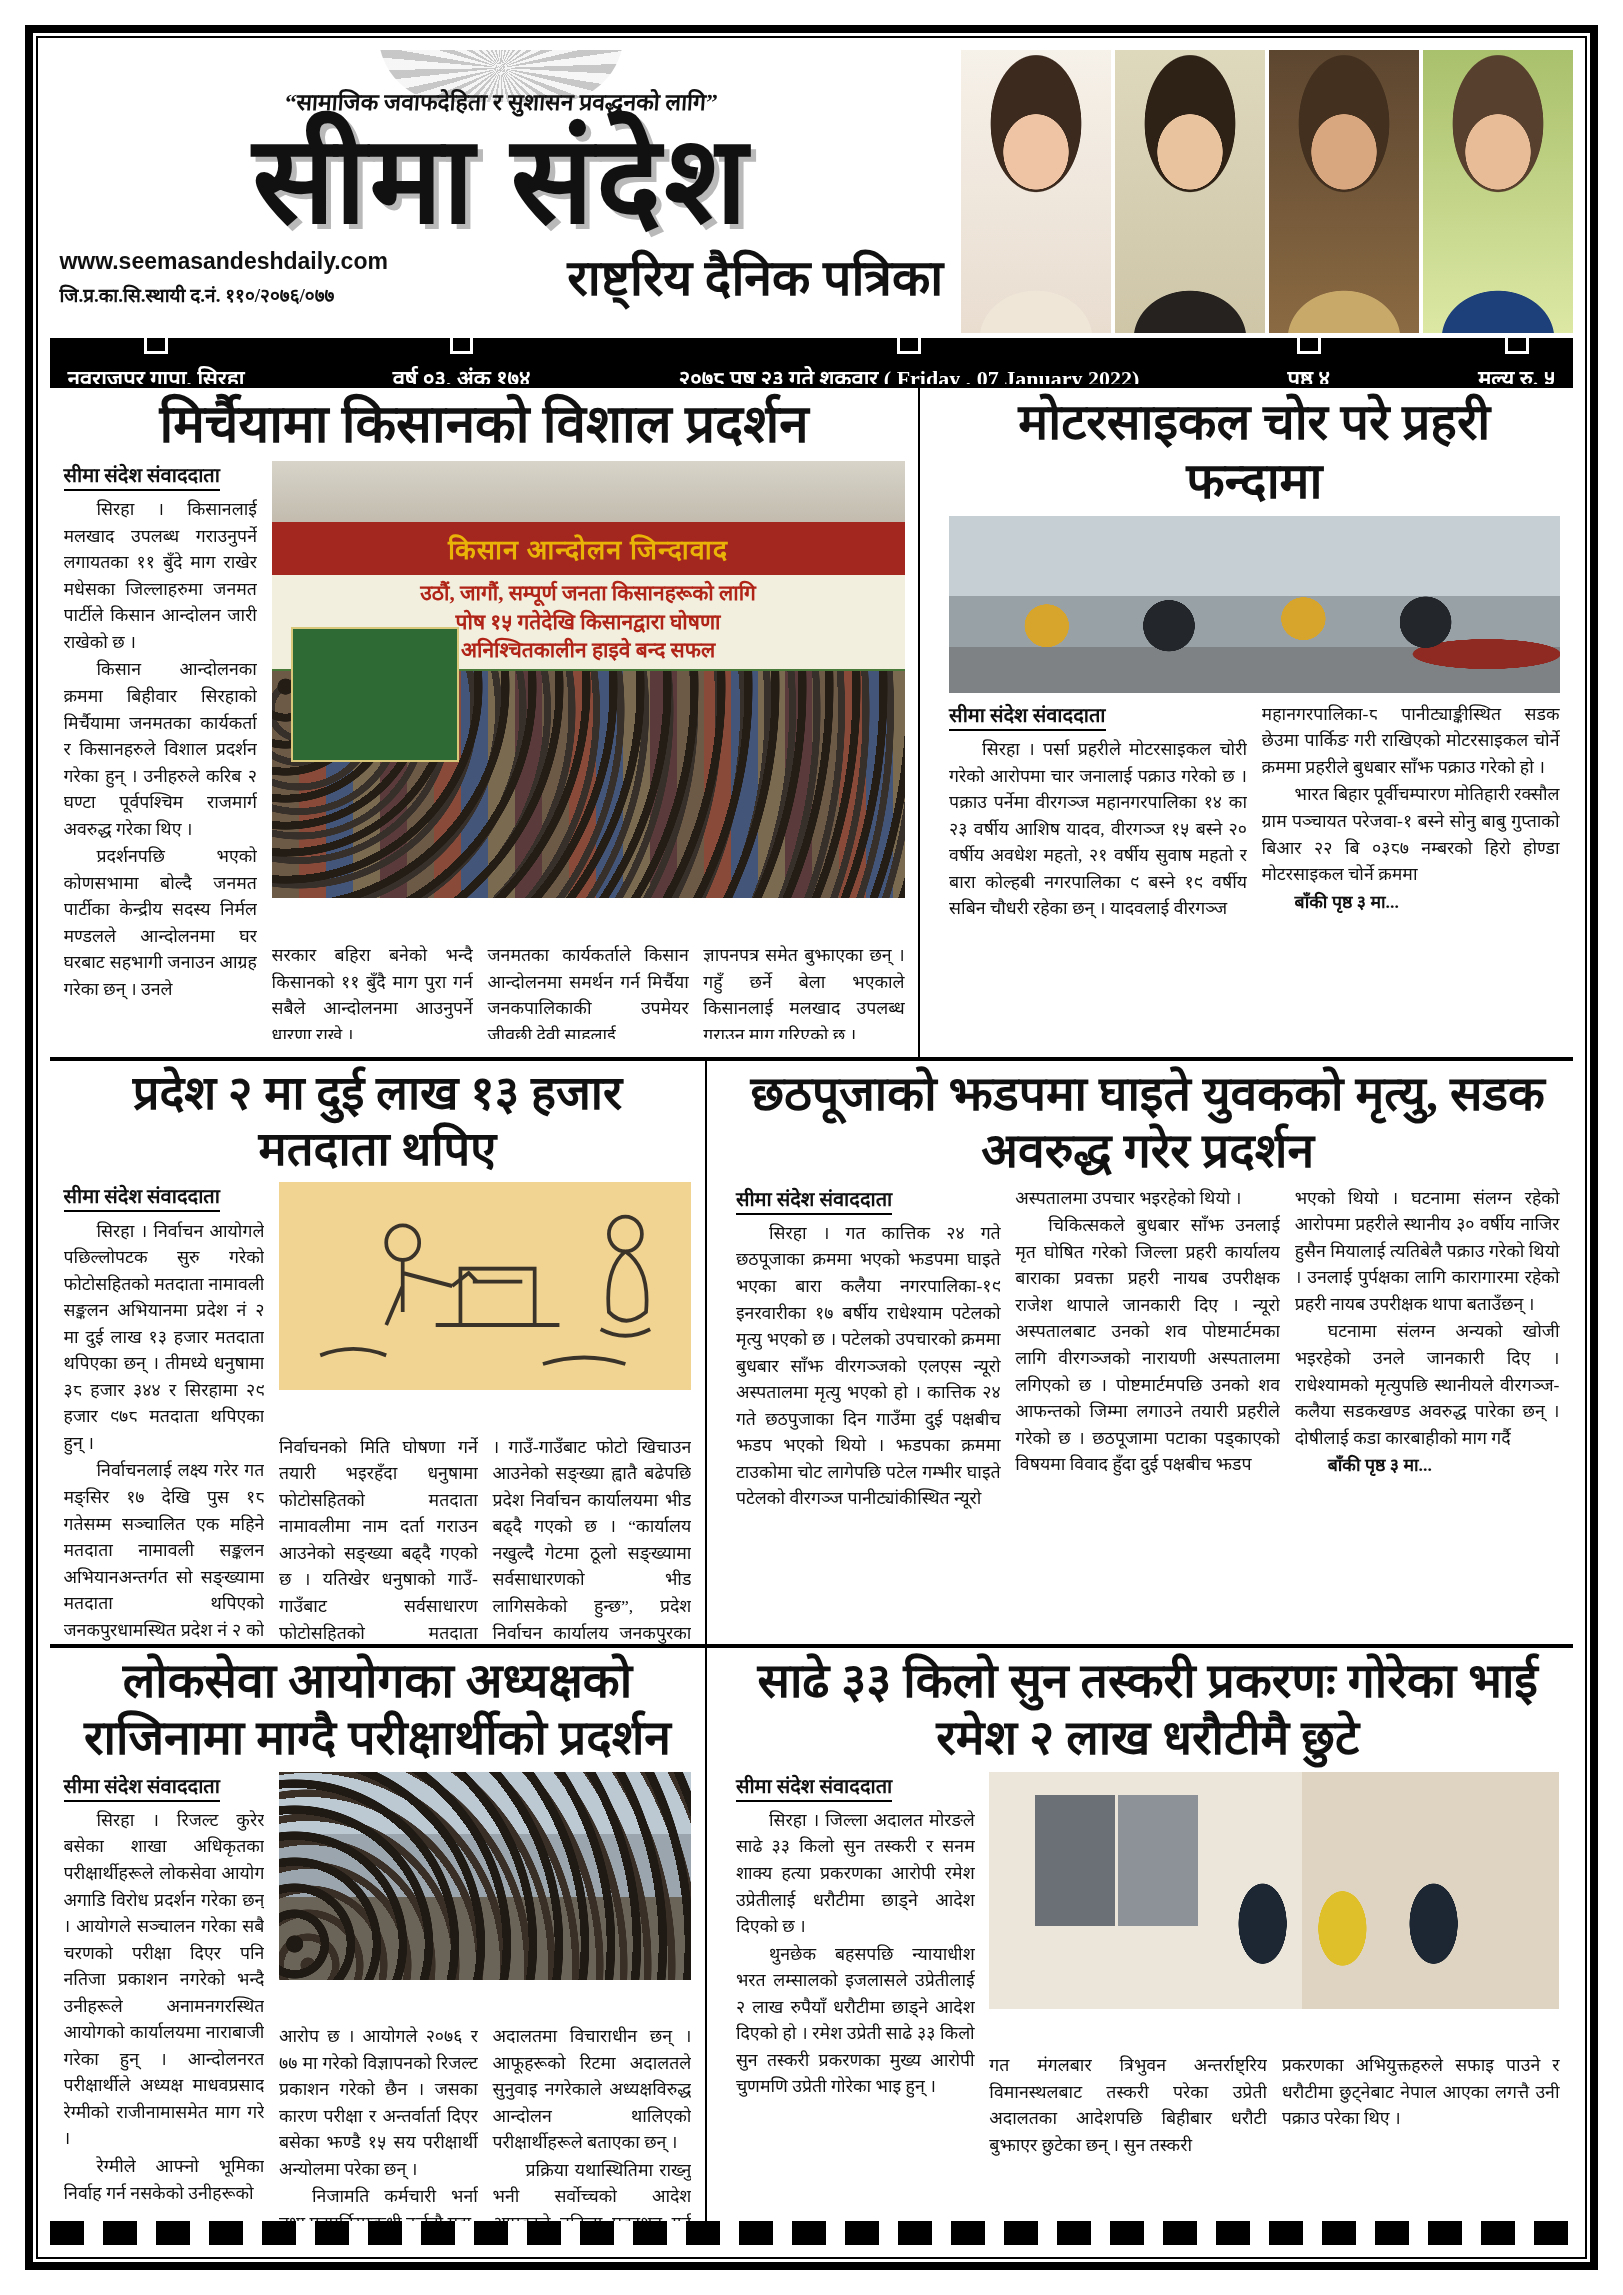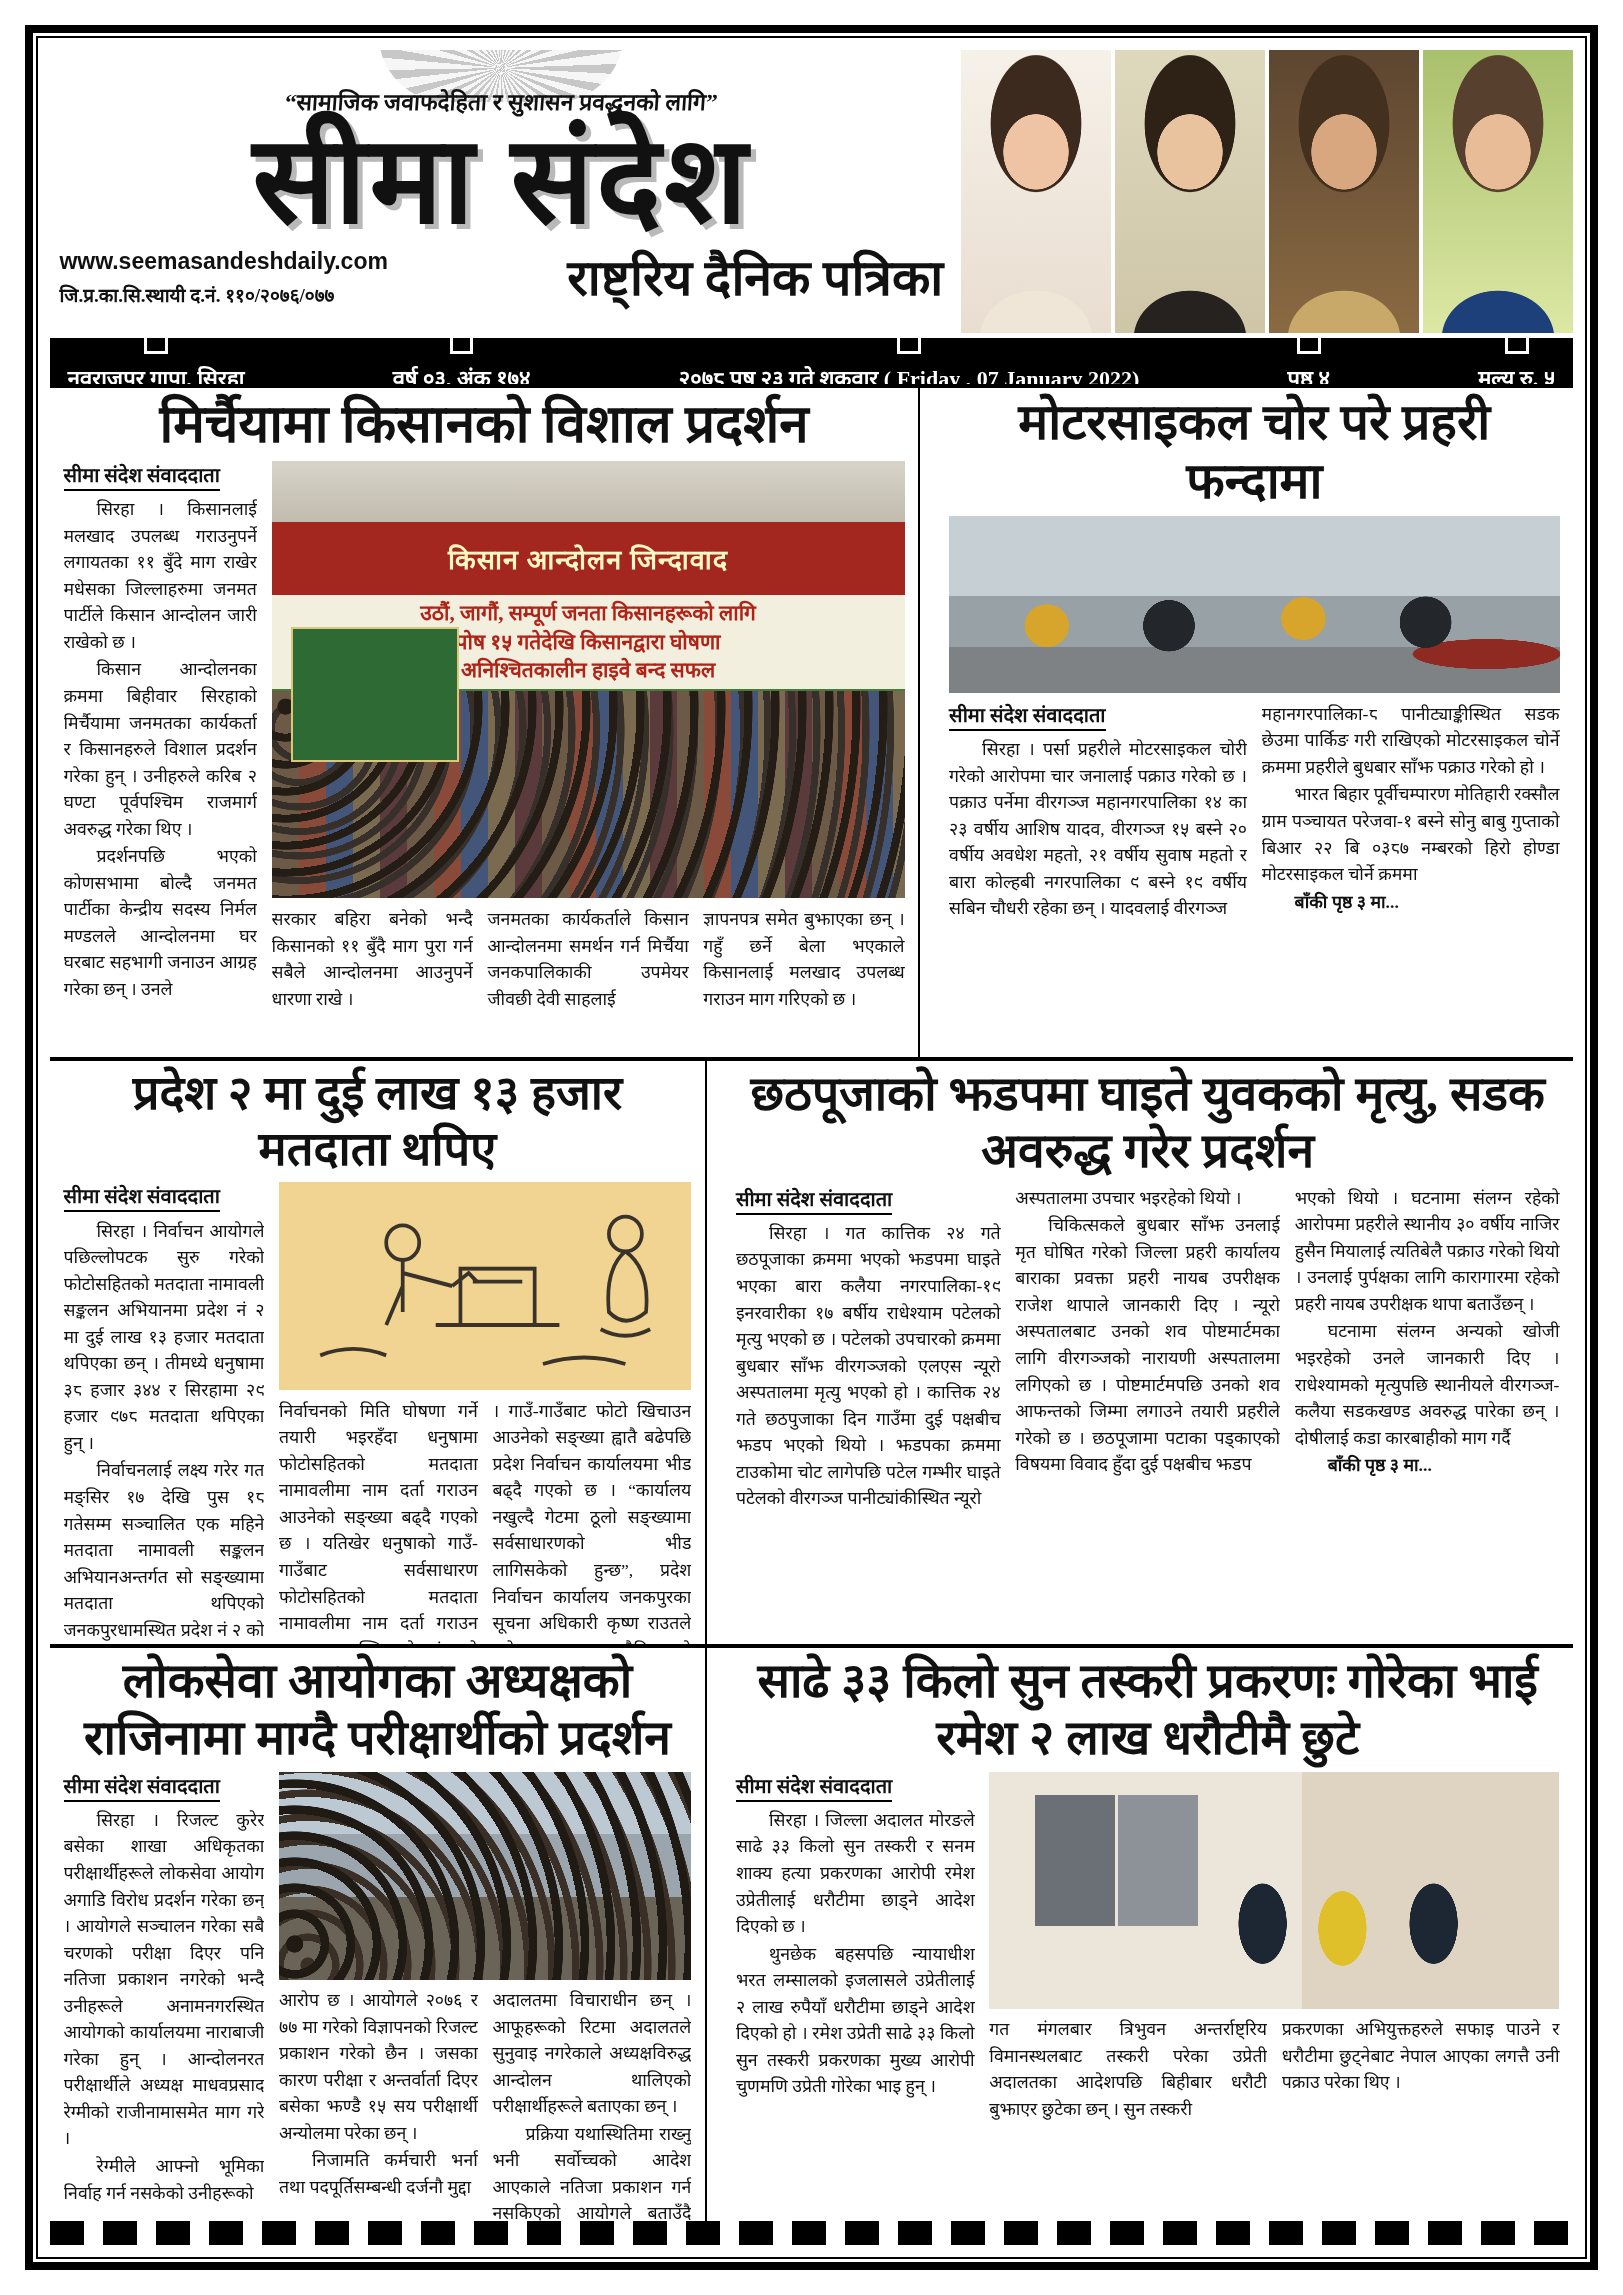--- a/index.html
+++ b/index.html
@@ -56,43 +56,43 @@
   .h2s{font-size:50px;}
   .h3s{font-size:47px;}
   .h2line{font-size:48px;}
   .byline{font-weight:bold;font-size:20px;border-bottom:2.1px solid #000;display:inline-block;
           padding-bottom:1px;margin-bottom:5.2px;}
   .coltext{overflow:hidden;}
   .coltext p{margin:0 0 1px;font-size:17.7px;line-height:1.5;text-align:justify;text-indent:33px;}
   .cont p:first-child{text-indent:0;}
   .body-flex{display:flex;gap:14.6px;}
   .caption-cols{display:flex;gap:14.6px;flex:1;min-height:0;}
-  .caption-cols > div{flex:1;}
+  .caption-cols > div{flex:1;margin-top:36px;}
 
   
   .a1-body{height:578px;}
   .a1 .narrow{width:23%;}
   .a1-right{flex:1;display:flex;flex-direction:column;gap:8.3px;min-height:0;}
   .a2-photo{height:177px;margin:3.1px 0 7.3px;}
   .a2-cols{display:flex;gap:14.6px;height:354px;}
   .a2-cols > div{flex:1;}
   .a3-body,.a5-body{display:flex;gap:14.6px;height:calc(100% - 68px);}
   .a3 .narrow,.a5 .narrow{width:32%;}
   .a3-right,.a5-right,.a6-right{flex:1;display:flex;flex-direction:column;gap:7.3px;min-height:0;}
   .a4-cols{display:flex;gap:14.6px;height:calc(100% - 141px);}
   .a4-cols > div{flex:1;}
   .a6-body{display:flex;gap:14.6px;height:calc(100% - 141px);}
   .a6 .narrow{width:29%;}
 
   
   .photo{position:relative;overflow:hidden;background:#cfc8bd;flex:0 0 auto;}
   .protest-photo{height:437px;display:flex;flex-direction:column;}
   .ph-sky{height:14%;background:linear-gradient(180deg,#d8d4c9,#c2bbae);}
-  .banner-red{background:#a3261f;color:#fef9c3;font-weight:bold;font-size:27px;text-align:center;
-              padding:18px 0;letter-spacing:1px;}
+  .banner-red{background:#a3261f;color:#eab308;font-weight:bold;font-size:27px;text-align:center;
+              padding:8px 0;letter-spacing:1px;}
   .banner-white{background:#f3efdf;color:#b02418;font-weight:bold;text-align:center;font-size:21px;
                 line-height:1.35;padding:4.2px 0;border-bottom:2.1px solid #4a7a3a;}
   .green-board{position:absolute;left:3%;top:38%;width:26%;height:30%;background:#2e6b34;
                border:2.6px solid #d9c77a;}
   .crowd{flex:1;background:
       repeating-radial-gradient(circle at 13.5px 15.6px,#241d16 0 7.8px,transparent 8.3px 27px),
       repeating-radial-gradient(circle at 27px 39px,#37302a 0 6.8px,transparent 7.3px 24.5px),
       repeating-linear-gradient(90deg,#6d5a46 0 27px,#8a4a3a 27px 54px,#44557a 54px 81px,#7a6a50 81px 108px,#5a3a3a 108px 135px);}
   .police-photo{background:
       radial-gradient(ellipse 6% 20% at 16% 62%,#d7a42c 0 60%,transparent 61%),

